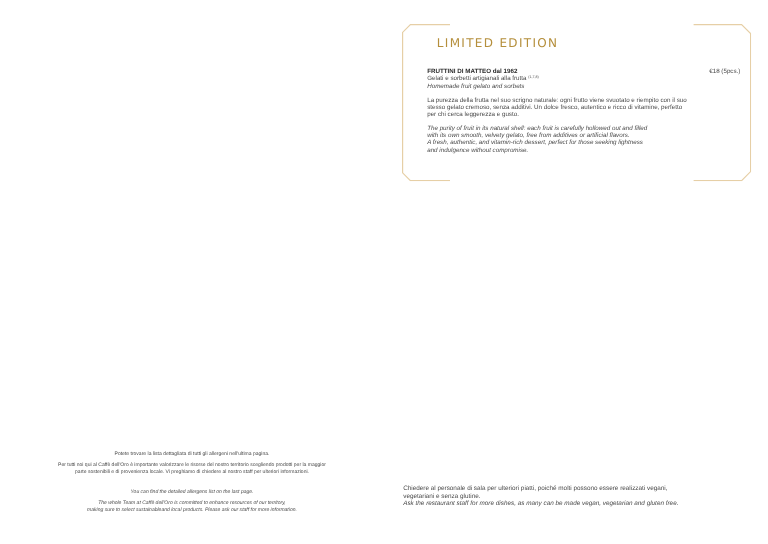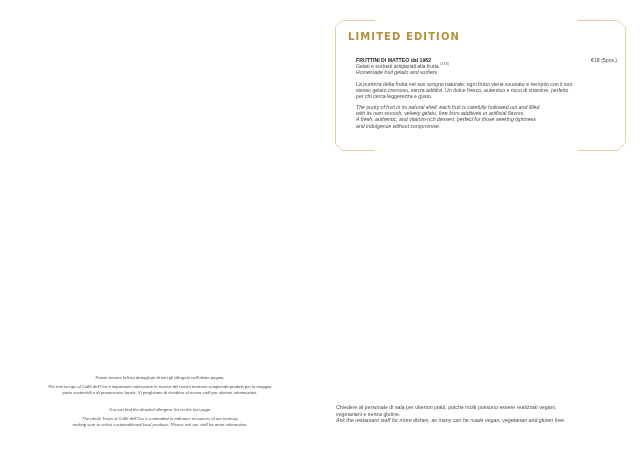--- a/index.html
+++ b/index.html
@@ -1,21 +1,21 @@
 <!DOCTYPE html>
 <html><head>
 <meta charset="utf-8">
 <style>
   html, body { margin:0; padding:0; }
   body { width:640px; height:453px; background:#ffffff; position:relative; overflow:hidden;
          font-family:"Liberation Sans", sans-serif; color:#3a3a3a; }
   .frame { position:absolute; left:335px; top:20px; width:291px; height:131px; }
   .frame svg { position:absolute; left:0; top:0; }
-  .title { position:absolute; left:348px; top:31px; font-family:"DejaVu Sans", sans-serif;
-           font-size:10px; letter-spacing:1.1px; color:#b58f3c; font-weight:bold; }
+  .title { position:absolute; left:364px; top:31px; font-family:"DejaVu Sans", sans-serif;
+           font-size:10px; letter-spacing:1.1px; color:#b58f3c; font-weight:normal; }
   .item-name { position:absolute; left:356px; top:57px; font-size:5.2px; font-weight:bold; color:#2a2a2a; }
   .item-price { position:absolute; right:23px; top:57px; font-size:5.2px; color:#4a4a4a; }
   .item-it { position:absolute; left:356px; top:62.5px; font-size:5.2px; color:#4a4a4a; }
   .item-it sup { font-size:3px; vertical-align:top; position:relative; top:-0.5px; }
   .item-en { position:absolute; left:356px; top:68.5px; font-size:5.2px; font-style:italic; color:#4a4a4a; }
   .desc-it { position:absolute; left:356px; top:81px; width:240px; font-size:5.2px; line-height:6.2px; color:#4a4a4a; }
   .desc-en { position:absolute; left:356px; top:104px; width:240px; font-size:5.2px; line-height:6.2px; font-style:italic; color:#4a4a4a; }
   .desc-en div, .desc-it div { white-space:nowrap; }
   .left-footer { position:absolute; left:20px; width:280px; text-align:center; font-size:4.2px; color:#4a4a4a; }
   .left-footer .ln { position:absolute; left:0; width:280px; white-space:nowrap; }

